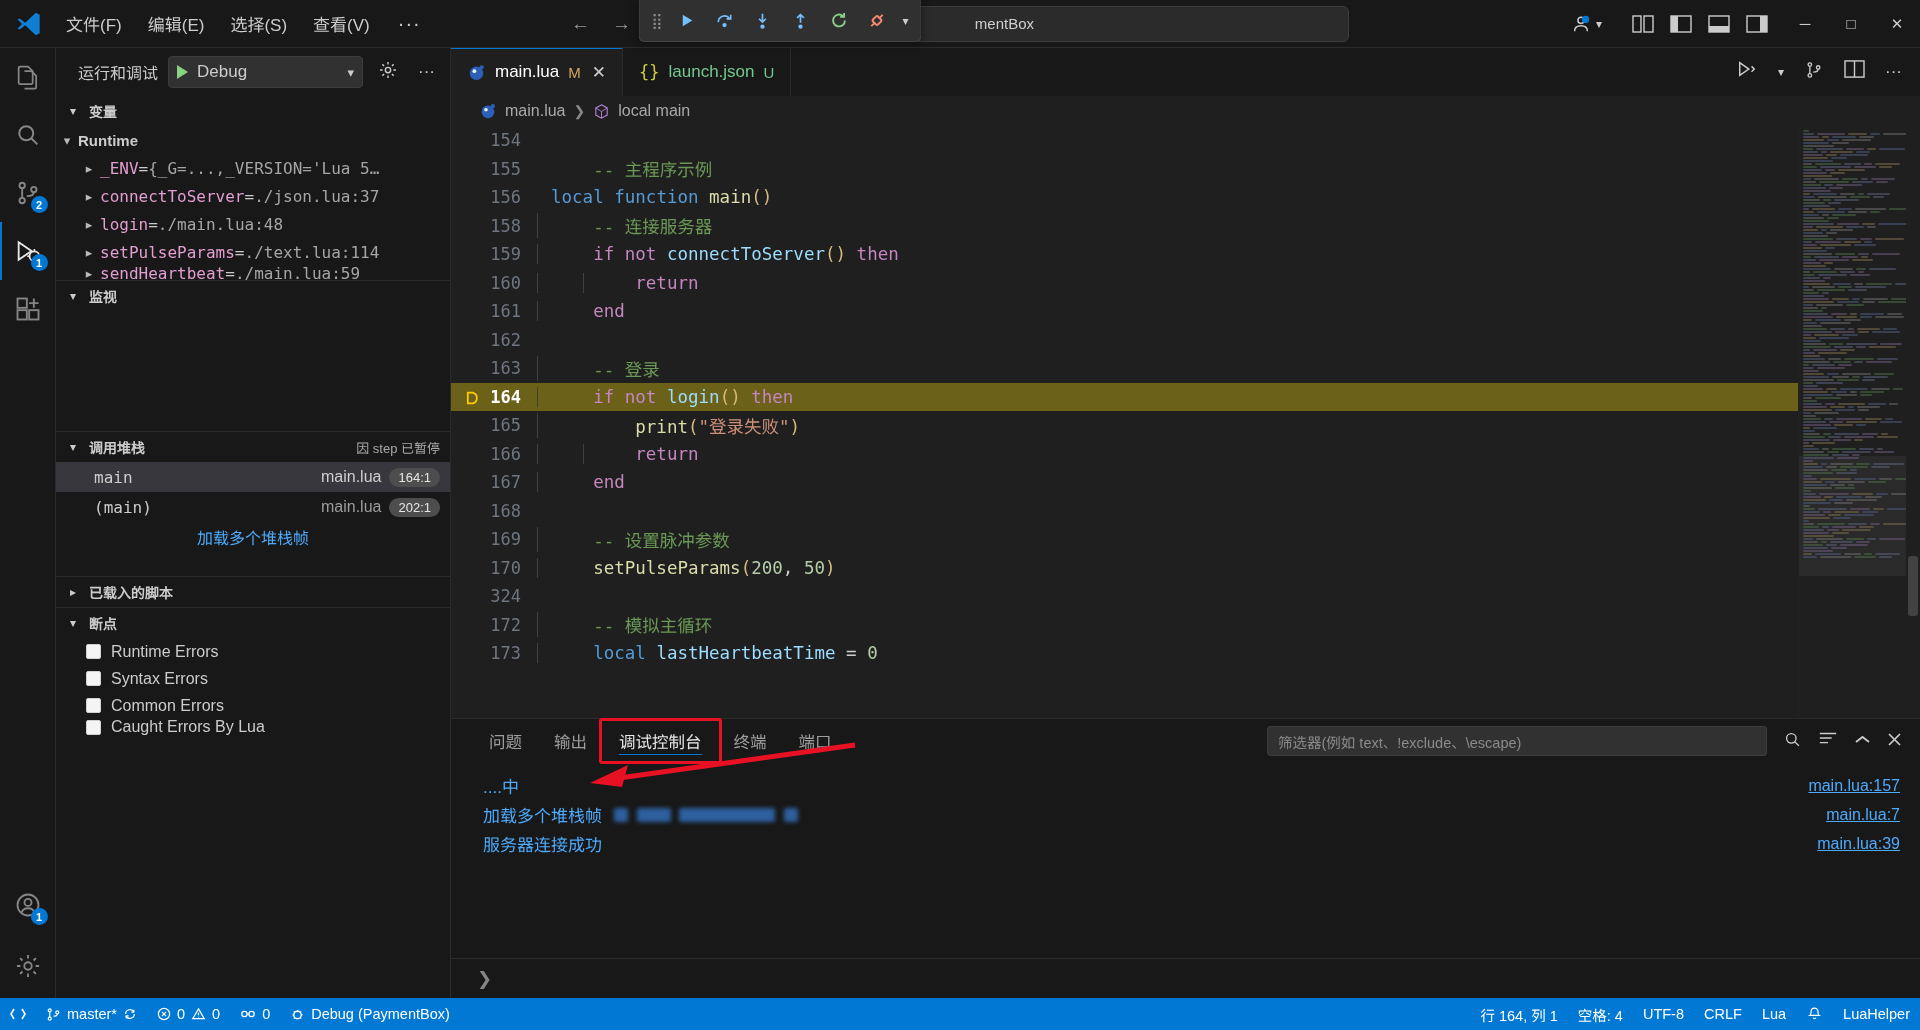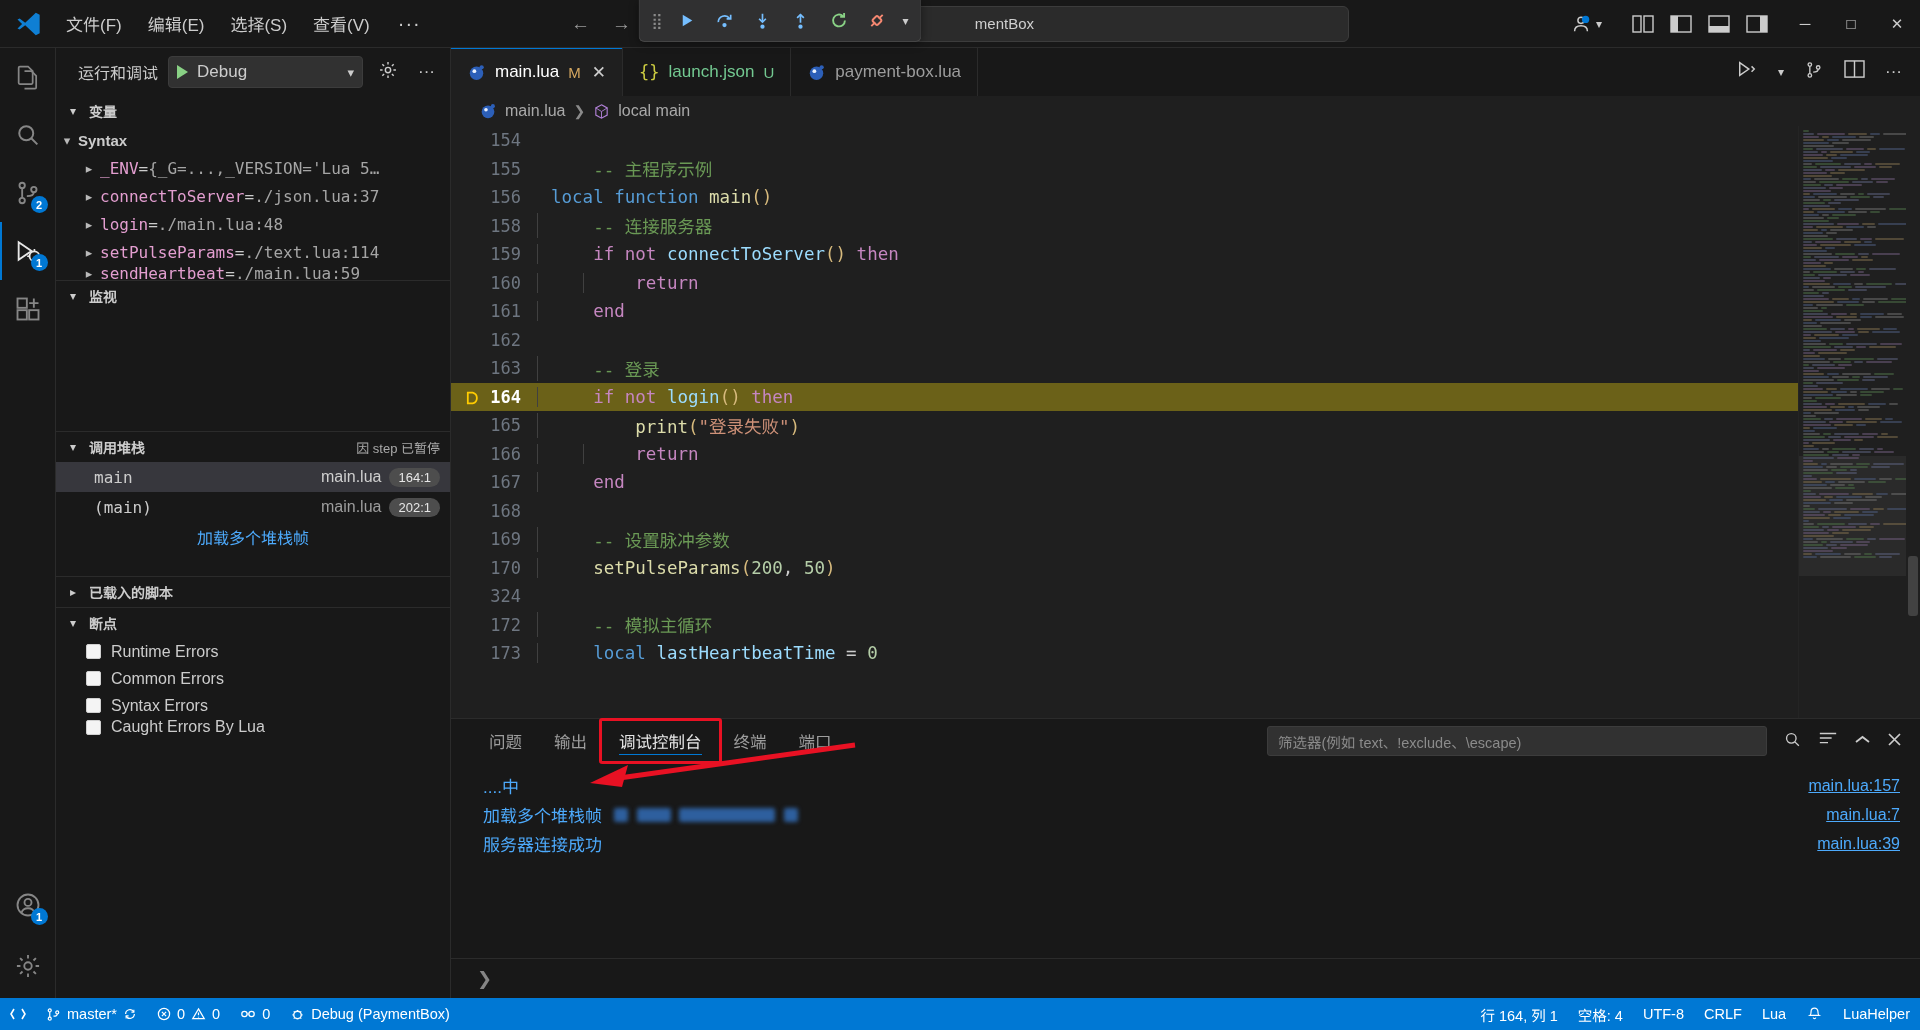--- a/index.html
+++ b/index.html
@@ -445,21 +445,21 @@
       </div>
 
       <div class="section" style="border-top:none">
         <div class="sec-head">
           <span class="chev">▾</span>
           <span>变量</span>
         </div>
         <div class="sec-body">
           <div class="var-row">
             <span class="var-twist">▾</span>
-            <span class="var-scope">Syntax</span>
+            <span class="var-scope">Runtime</span>
           </div>
           <div class="var-row" style="padding-left:22px">
             <span class="var-twist">▸</span>
             <span class="vname">_ENV</span>
             <span class="veq"> = </span>
             <span class="vval">{_G=...,_VERSION='Lua 5…</span>
           </div>
           <div class="var-row" style="padding-left:22px">
             <span class="var-twist">▸</span>
             <span class="vname">connectToServer</span>
@@ -528,25 +528,25 @@
           <span class="chev">▾</span>
           <span>断点</span>
         </div>
         <div class="sec-body">
           <div class="bp-row">
             <span class="bp-check"></span>
             <span class="bp-label">Runtime Errors</span>
           </div>
           <div class="bp-row">
             <span class="bp-check"></span>
-            <span class="bp-label">Common Errors</span>
+            <span class="bp-label">Syntax Errors</span>
           </div>
           <div class="bp-row">
             <span class="bp-check"></span>
-            <span class="bp-label">Syntax Errors</span>
+            <span class="bp-label">Common Errors</span>
           </div>
           <div class="bp-row" style="height:16px;overflow:hidden">
             <span class="bp-check"></span>
             <span class="bp-label">Caught Errors By Lua</span>
           </div>
         </div>
       </div>
     </div>
 
     <div style="flex:1;display:flex;flex-direction:column;min-width:0">
@@ -562,28 +562,20 @@
                 <circle cx="18.5" cy="5.5" r="2.7" fill="#2c5fb8"></circle>
               </svg>
               <span>main.lua</span>
               <span class="tab-mod" style="color:#d6a860">M</span>
               <span class="tab-close">✕</span>
             </div>
             <div class="tab">
               <span style="color:#cbcb41;font-family:'DejaVu Sans Mono',monospace;font-size:17px">{}</span>
               <span style="color:#73c991">launch.json</span>
               <span class="tab-mod" style="color:#73c991">U</span>
-            </div>
-            <div class="tab">
-              <svg width="19" height="19" viewBox="0 0 24 24">
-                <circle cx="12" cy="13" r="8.5" fill="#2c5fb8"></circle>
-                <circle cx="9.3" cy="10.3" r="2.4" fill="#eaf2ff"></circle>
-                <circle cx="18.5" cy="5.5" r="2.7" fill="#2c5fb8"></circle>
-              </svg>
-              <span>payment-box.lua</span>
             </div>
           </div>
           <div class="tabs-actions">
             <span>
               <svg width="22" height="20" viewBox="0 0 24 22">
                 <path d="M4 3v14l10-7z" fill="none" stroke="#cccccc" stroke-width="1.6"></path>
                 <path d="M17 7l3 3-3 3" fill="none" stroke="#cccccc" stroke-width="1.6"></path>
               </svg>
             </span>
             <span style="font-size:12px;color:#cccccc">▾</span>

